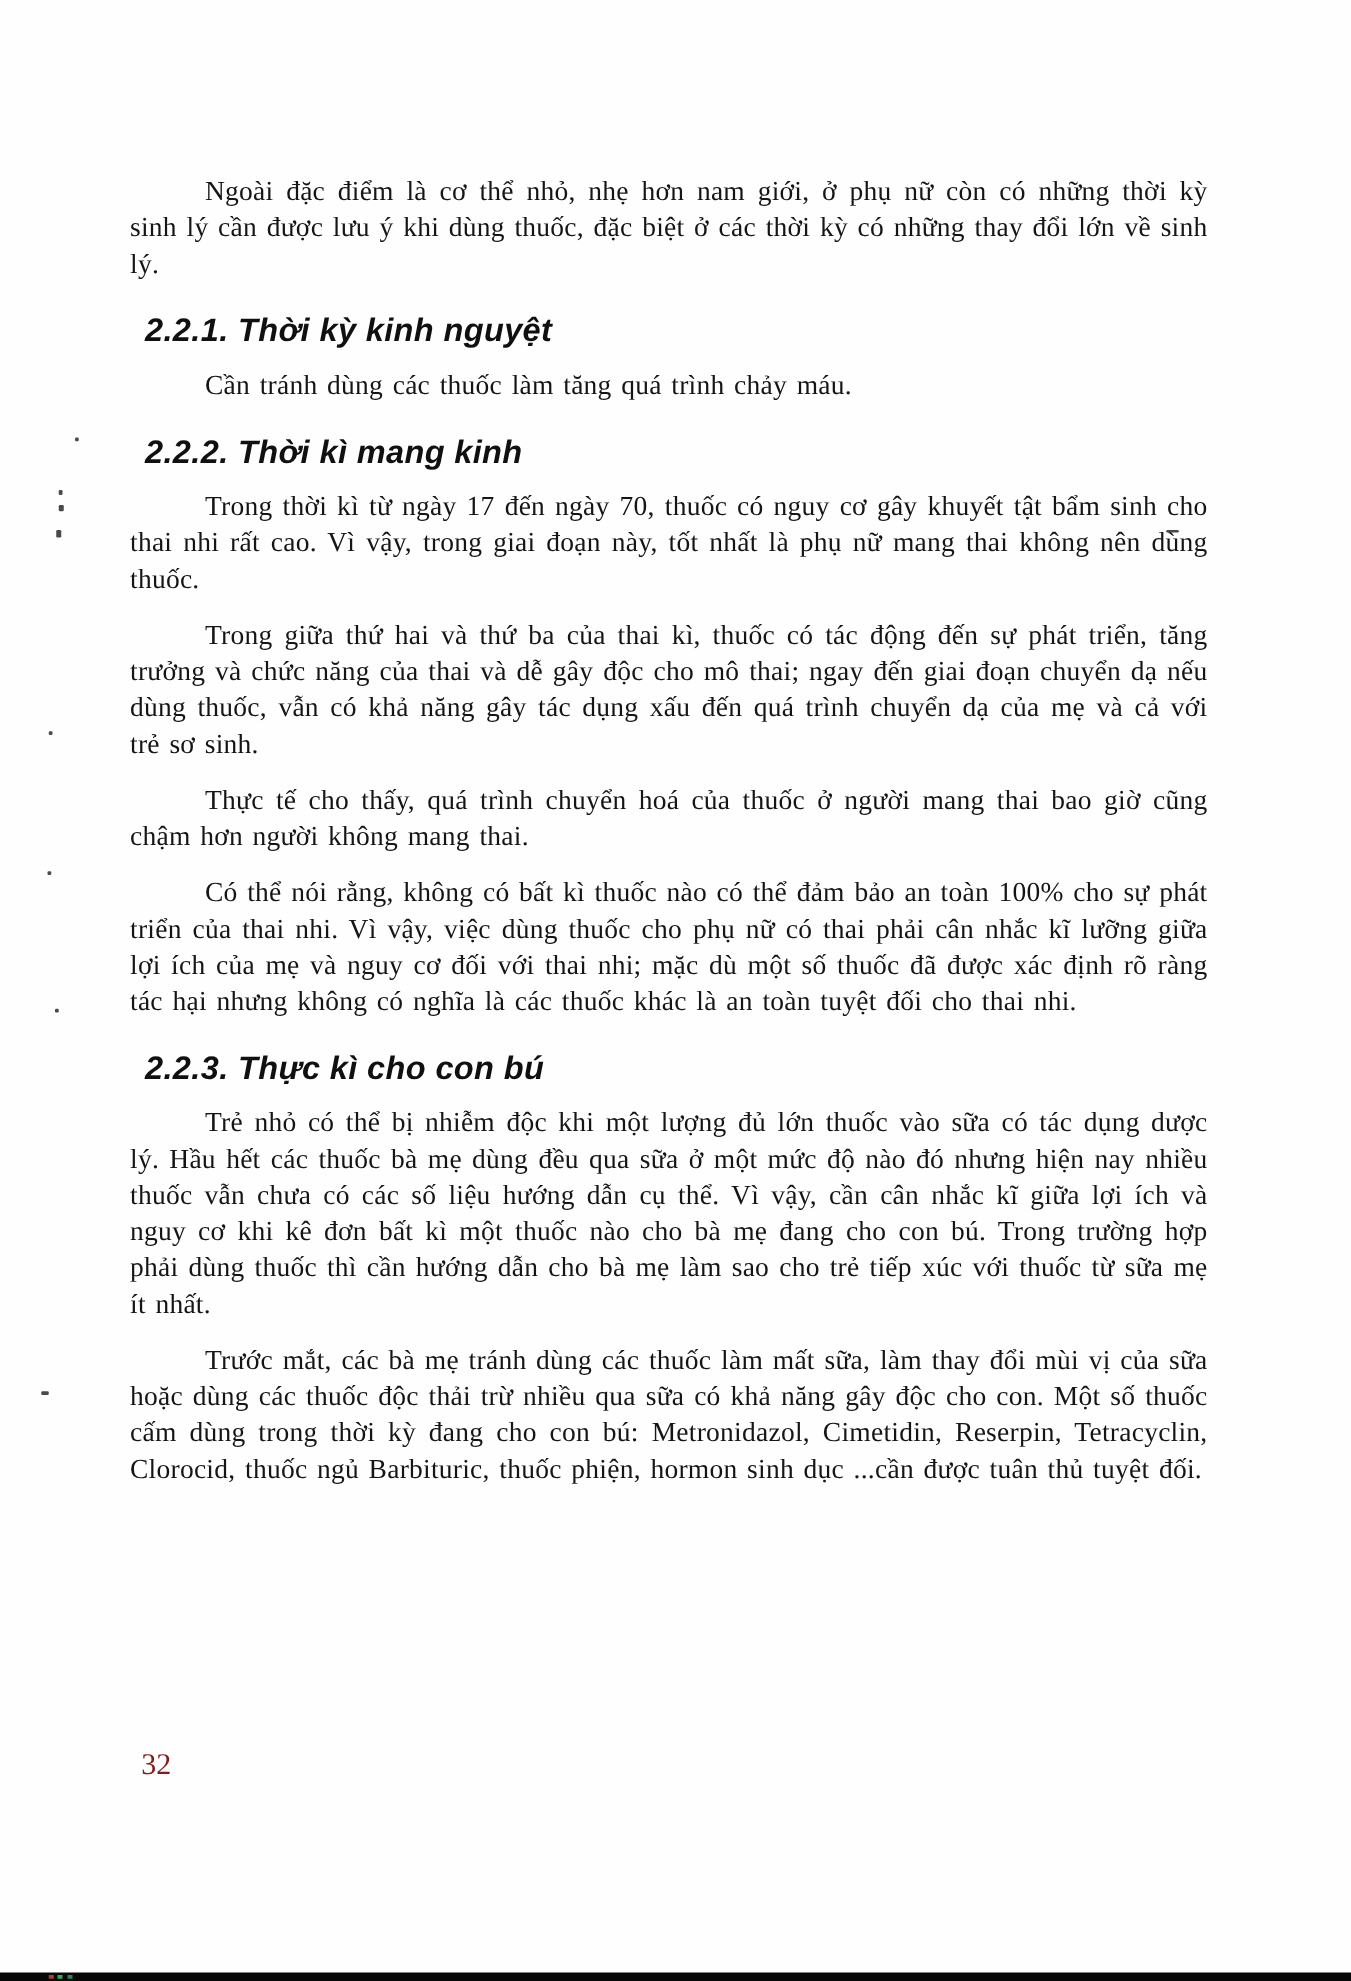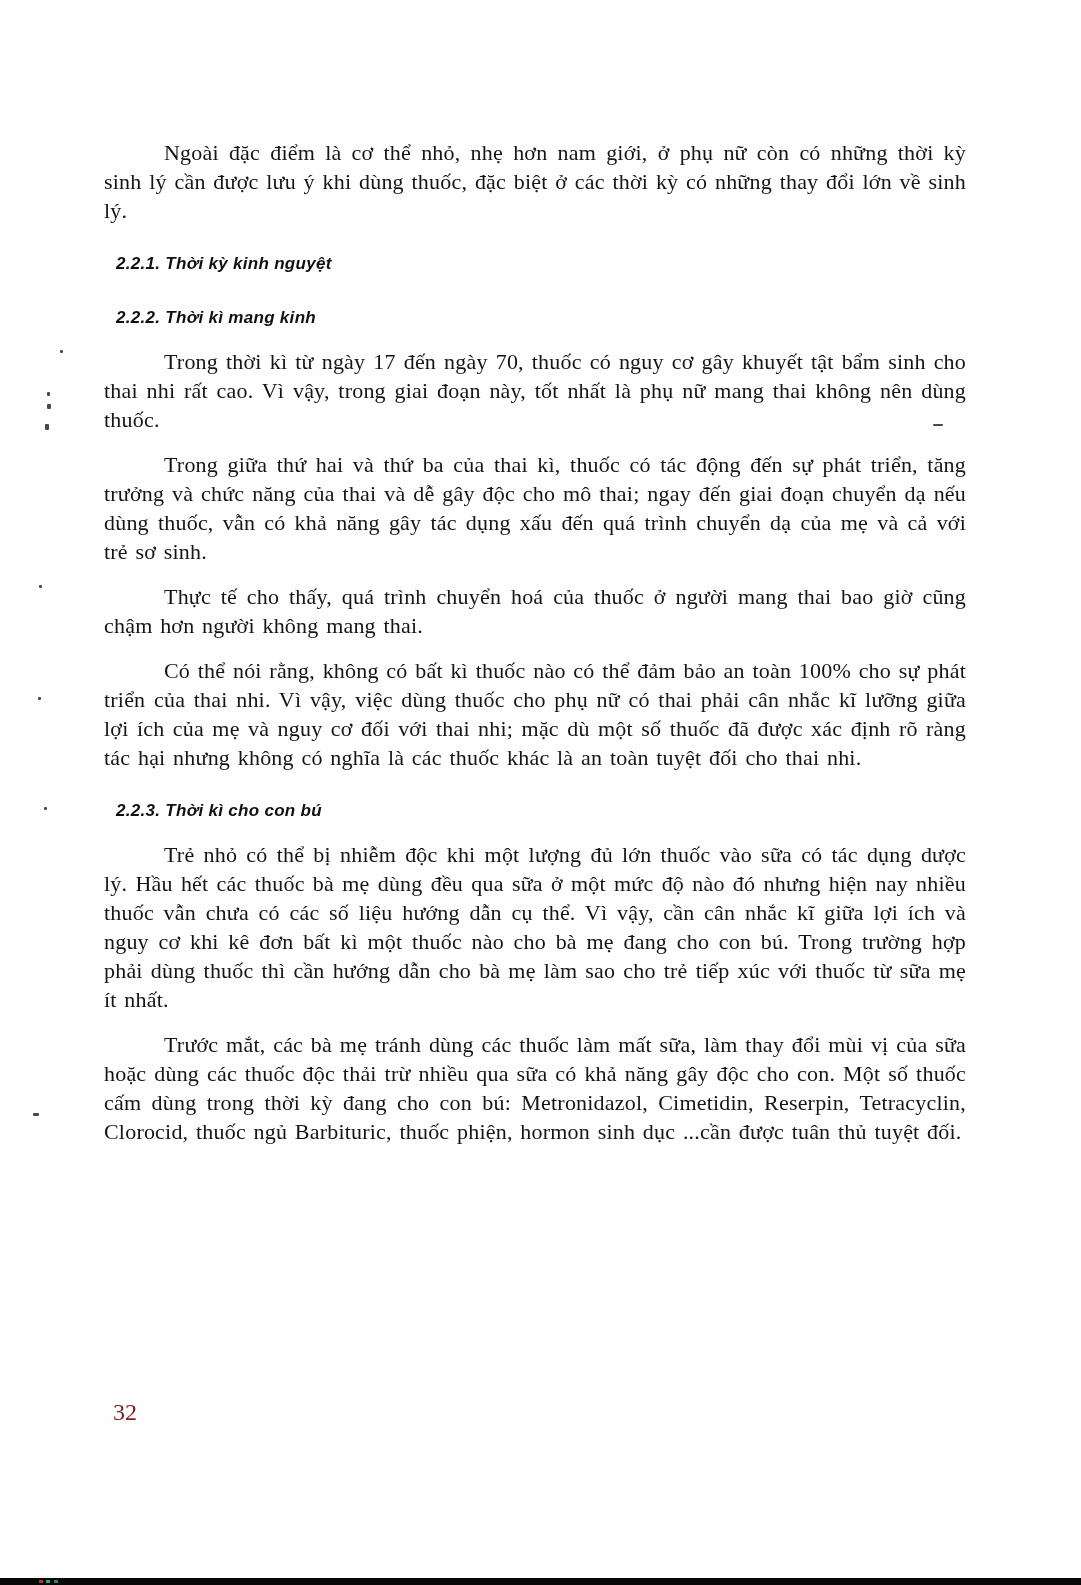--- a/index.html
+++ b/index.html
@@ -28,21 +28,21 @@
     text-align: justify;
     text-indent: 60px;
     margin: 0 0 16px 0;
     word-spacing: 2px;
     letter-spacing: 0.2px;
   }
   .content h2 {
     font-family: "Liberation Sans", sans-serif;
     font-style: italic;
     font-weight: bold;
-    font-size: 17px;
+    font-size: 26px;
     line-height: 30px;
     color: #101010;
     margin: 24px 0 14px 12px;
     letter-spacing: 0.3px;
   }
   .page-number {
     position: absolute;
     left: 113px;
     top: 1398px;
     font: 24px/28px "Liberation Serif", serif;
@@ -72,33 +72,34 @@
 <body>
 
 <div class="page">
 
   <div class="content">
 
     <p>Ngoài đặc điểm là cơ thể nhỏ, nhẹ hơn nam giới, ở phụ nữ còn có những thời kỳ sinh lý cần được lưu ý khi dùng thuốc, đặc biệt ở các thời kỳ có những thay đổi lớn về sinh lý.</p>
 
     <h2>2.2.1. Thời kỳ kinh nguyệt</h2>
 
+    <p>Cần tránh dùng các thuốc làm tăng quá trình chảy máu.</p>
 
     <h2>2.2.2. Thời kì mang kinh</h2>
 
 
     <p>Trong thời kì từ ngày 17 đến ngày 70, thuốc có nguy cơ gây khuyết tật bẩm sinh cho thai nhi rất cao. Vì vậy, trong giai đoạn này, tốt nhất là phụ nữ mang thai không nên dùng thuốc.</p>
 
     <p>Trong giữa thứ hai và thứ ba của thai kì, thuốc có tác động đến sự phát triển, tăng trưởng và chức năng của thai và dễ gây độc cho mô thai; ngay đến giai đoạn chuyển dạ nếu dùng thuốc, vẫn có khả năng gây tác dụng xấu đến quá trình chuyển dạ của mẹ và cả với trẻ sơ sinh.</p>
 
     <p>Thực tế cho thấy, quá trình chuyển hoá của thuốc ở người mang thai bao giờ cũng chậm hơn người không mang thai.</p>
 
     <p>Có thể nói rằng, không có bất kì thuốc nào có thể đảm bảo an toàn 100% cho sự phát triển của thai nhi. Vì vậy, việc dùng thuốc cho phụ nữ có thai phải cân nhắc kĩ lưỡng giữa lợi ích của mẹ và nguy cơ đối với thai nhi; mặc dù một số thuốc đã được xác định rõ ràng tác hại nhưng không có nghĩa là các thuốc khác là an toàn tuyệt đối cho thai nhi.</p>
 
-    <h2>2.2.3. Thời kì cho con bú</h2>
+    <h2>2.2.3. Thực kì cho con bú</h2>
 
     <p>Trẻ nhỏ có thể bị nhiễm độc khi một lượng đủ lớn thuốc vào sữa có tác dụng dược lý. Hầu hết các thuốc bà mẹ dùng đều qua sữa ở một mức độ nào đó nhưng hiện nay nhiều thuốc vẫn chưa có các số liệu hướng dẫn cụ thể. Vì vậy, cần cân nhắc kĩ giữa lợi ích và nguy cơ khi kê đơn bất kì một thuốc nào cho bà mẹ đang cho con bú. Trong trường hợp phải dùng thuốc thì cần hướng dẫn cho bà mẹ làm sao cho trẻ tiếp xúc với thuốc từ sữa mẹ ít nhất.</p>
 
     <p>Trước mắt, các bà mẹ tránh dùng các thuốc làm mất sữa, làm thay đổi mùi vị của sữa hoặc dùng các thuốc độc thải trừ nhiều qua sữa có khả năng gây độc cho con. Một số thuốc cấm dùng trong thời kỳ đang cho con bú: Metronidazol, Cimetidin, Reserpin, Tetracyclin, Clorocid, thuốc ngủ Barbituric, thuốc phiện, hormon sinh dục ...cần được tuân thủ tuyệt đối.</p>
 
   </div>
 
   <div class="page-number">32</div>
 
   <div class="speck" style="left:60px; top:350px; width:3px; height:3px;"></div>

